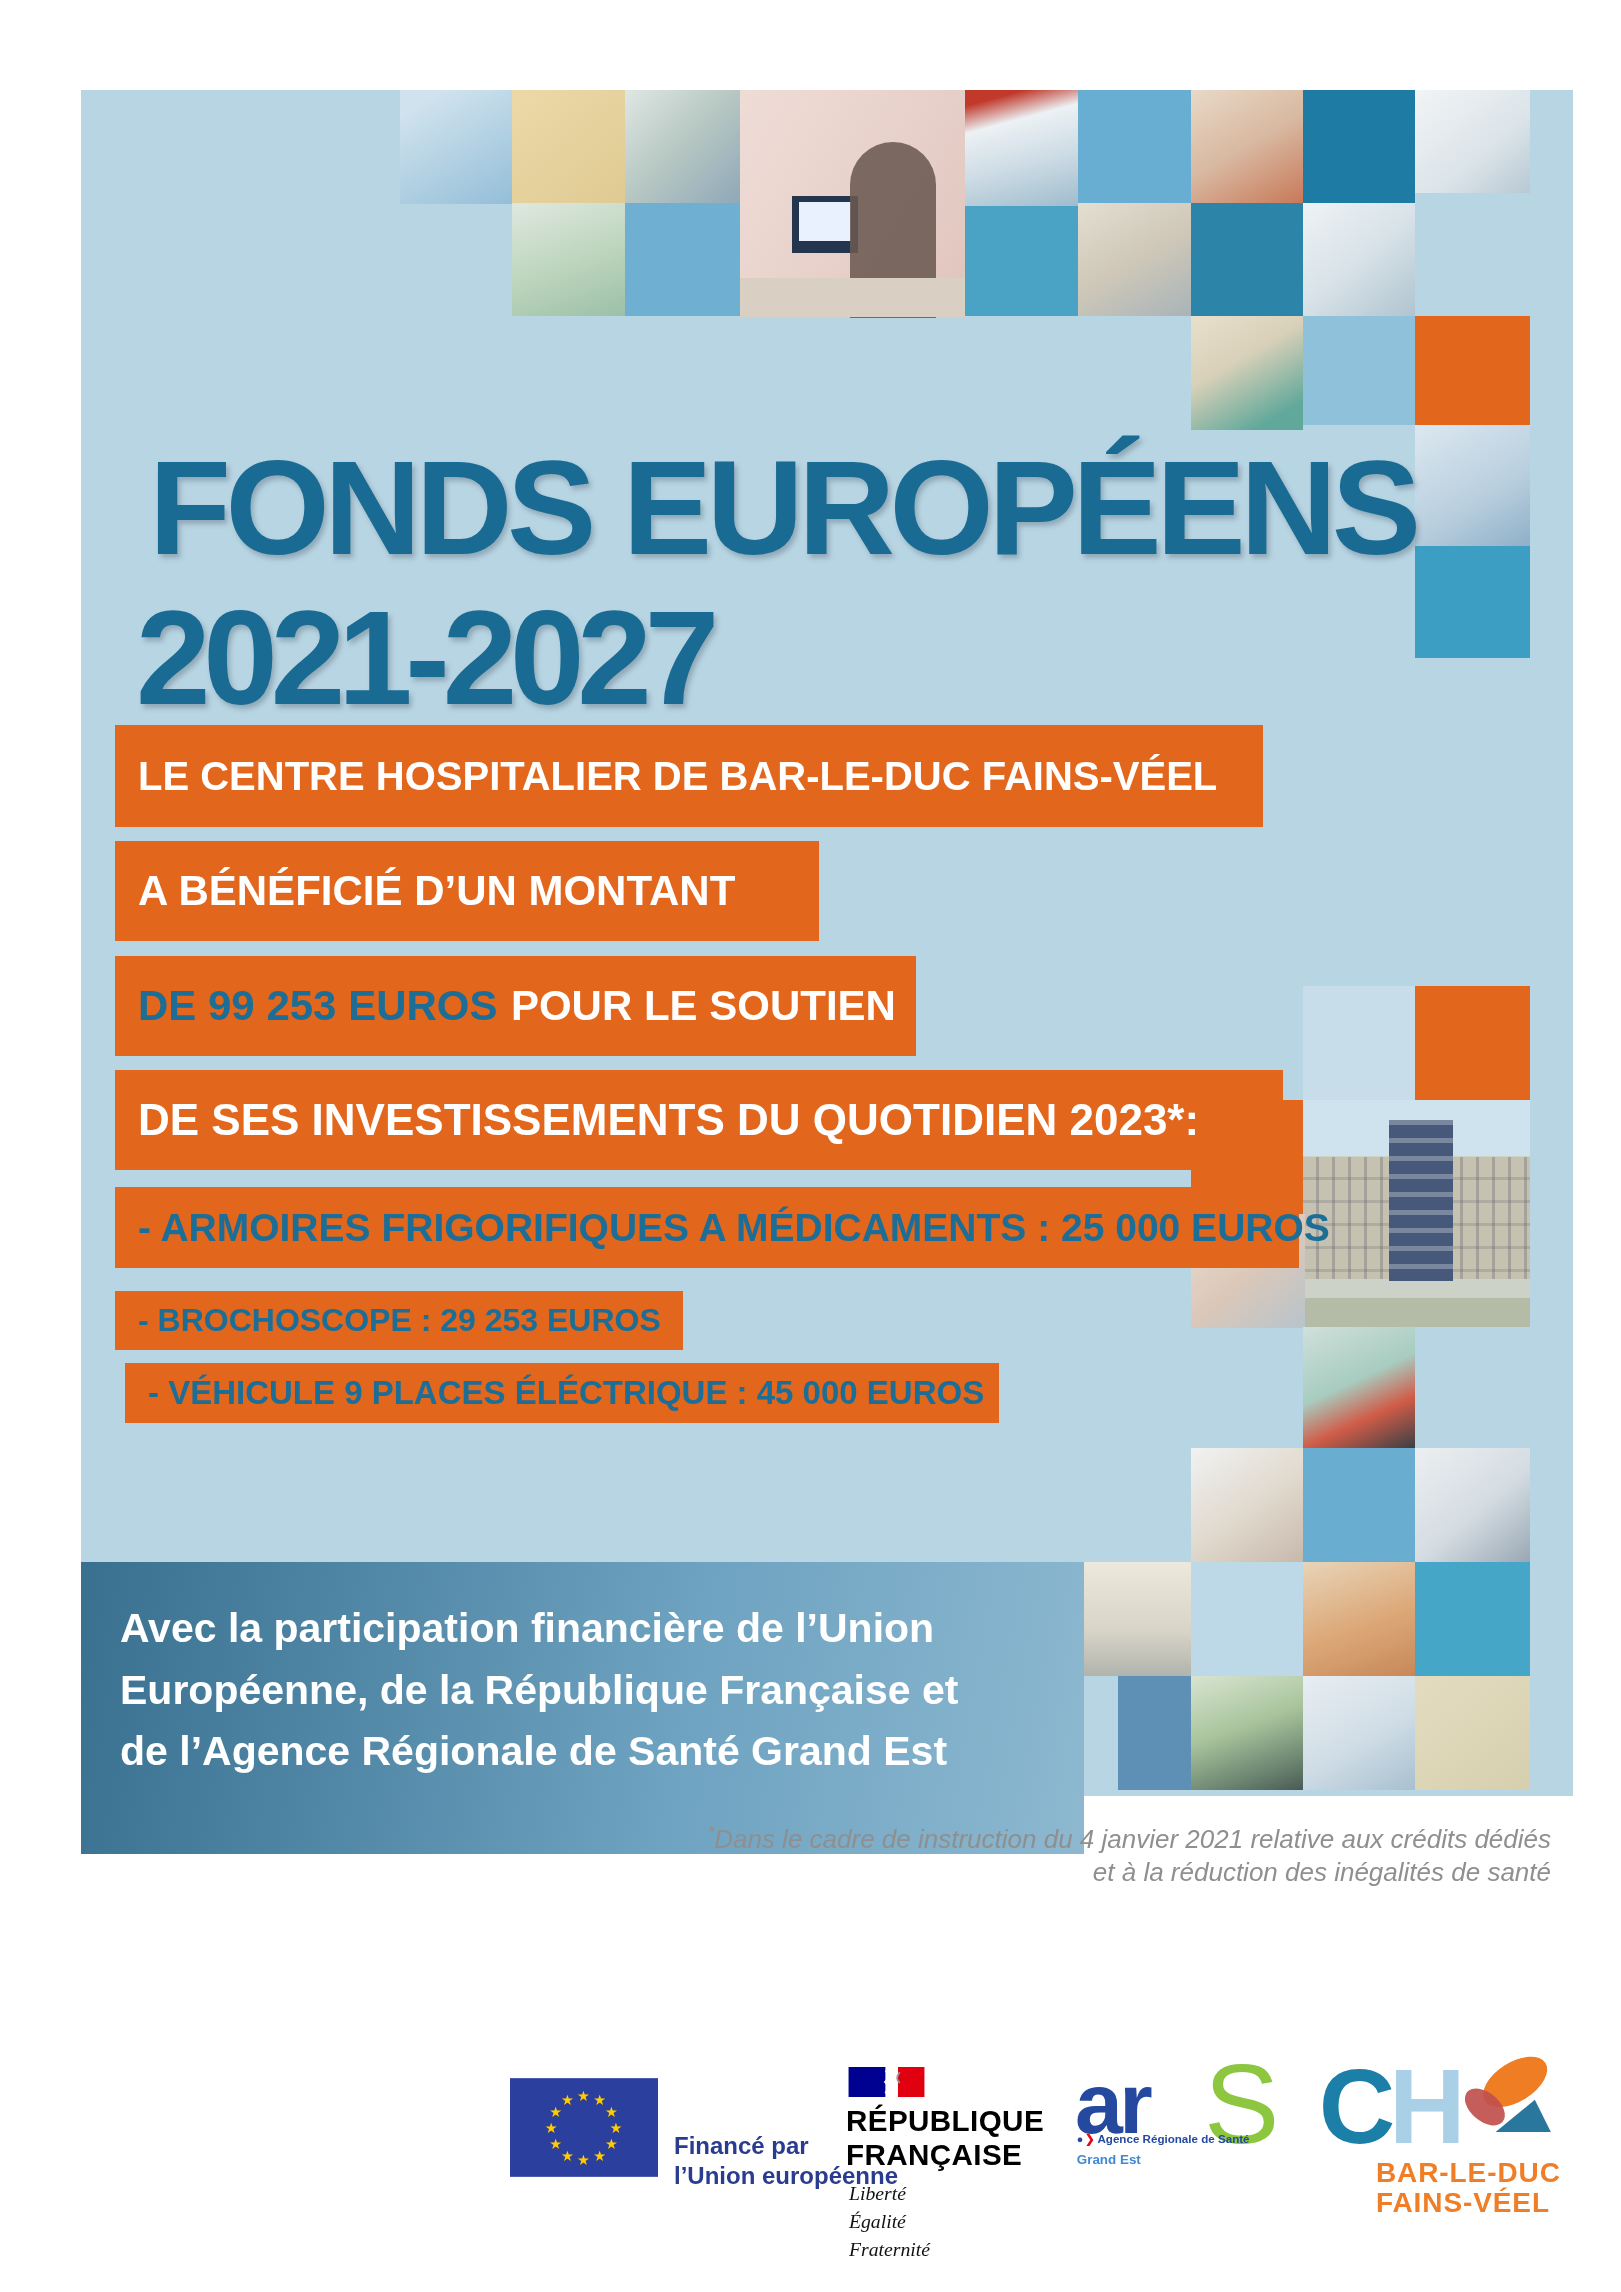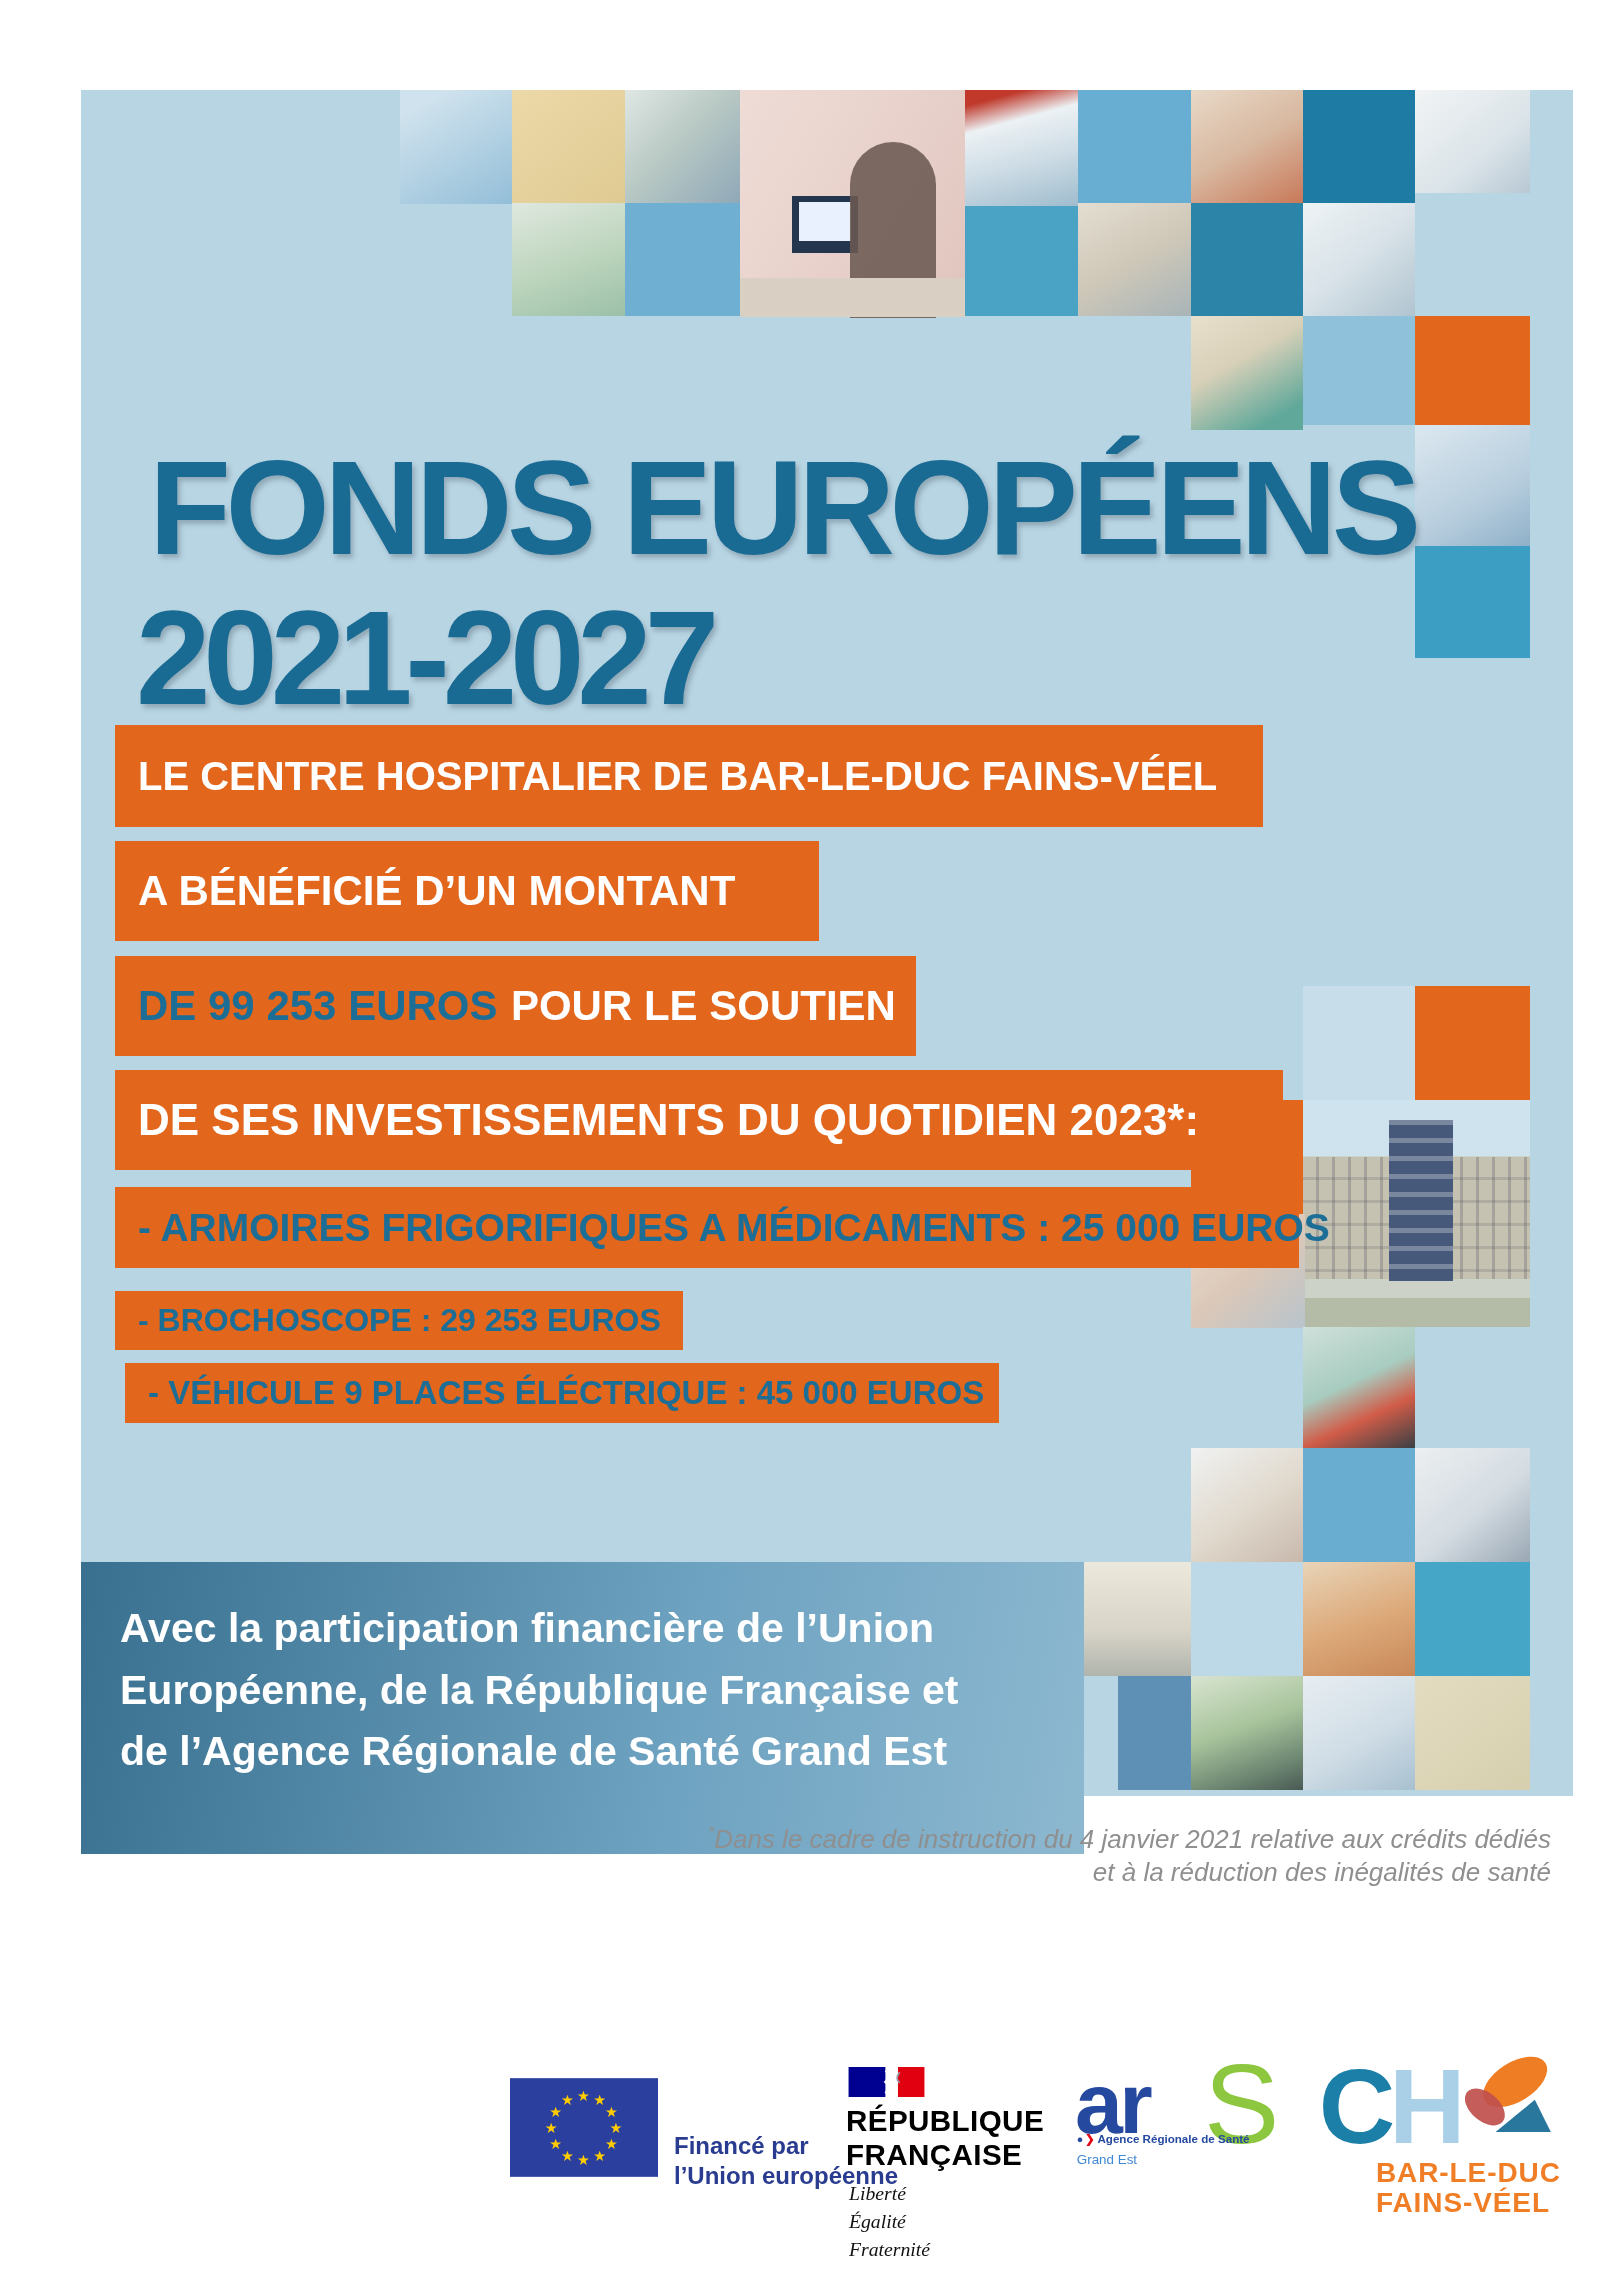--- a/index.html
+++ b/index.html
@@ -53,21 +53,21 @@
            letter-spacing:0.4px;line-height:1;}
   .rf-motto{position:absolute;left:849px;top:2180px;font-family:"Liberation Serif",serif;
             font-style:italic;font-size:19.7px;line-height:1.42;color:#111111;}
   .ars{position:absolute;left:1075px;top:2053px;width:242px;height:134px;}
   .ars .ar{position:absolute;left:0;top:7.2px;font-size:86px;font-weight:bold;color:#24499f;
            letter-spacing:-3.6px;line-height:1;}
   .ars .s{position:absolute;left:129px;top:-5.4px;font-size:113px;color:#8dc63f;line-height:1;}
   .ars .tagline{position:absolute;left:1.8px;top:79px;font-size:11.6px;font-weight:bold;color:#24499f;white-space:nowrap;}
   .ars .dot{color:#24499f;font-size:10.7px;}
   .ars .chev{color:#e30613;font-weight:bold;margin:0 2.7px 0 1.8px;}
-  .ars .grandest{position:absolute;left:1.8px;top:99px;font-size:13.4px;font-weight:normal;color:#3f88d4;}
+  .ars .grandest{position:absolute;left:1.8px;top:99px;font-size:13.4px;font-weight:bold;color:#3f88d4;}
   .ch{position:absolute;left:1317px;top:2053px;width:269px;height:179px;}
   .ch .c{position:absolute;left:1.8px;top:0;font-size:106px;font-weight:bold;color:#1b7fa8;line-height:1;}
   .ch .h{position:absolute;left:72px;top:0;font-size:106px;font-weight:bold;color:#a9d0e6;line-height:1;}
   .ch .name{position:absolute;left:59px;font-size:28px;color:#f07e26;letter-spacing:0.9px;font-weight:700;white-space:nowrap;}
 </style>
 </head>
 <body>
 
 <div class="page">
 

